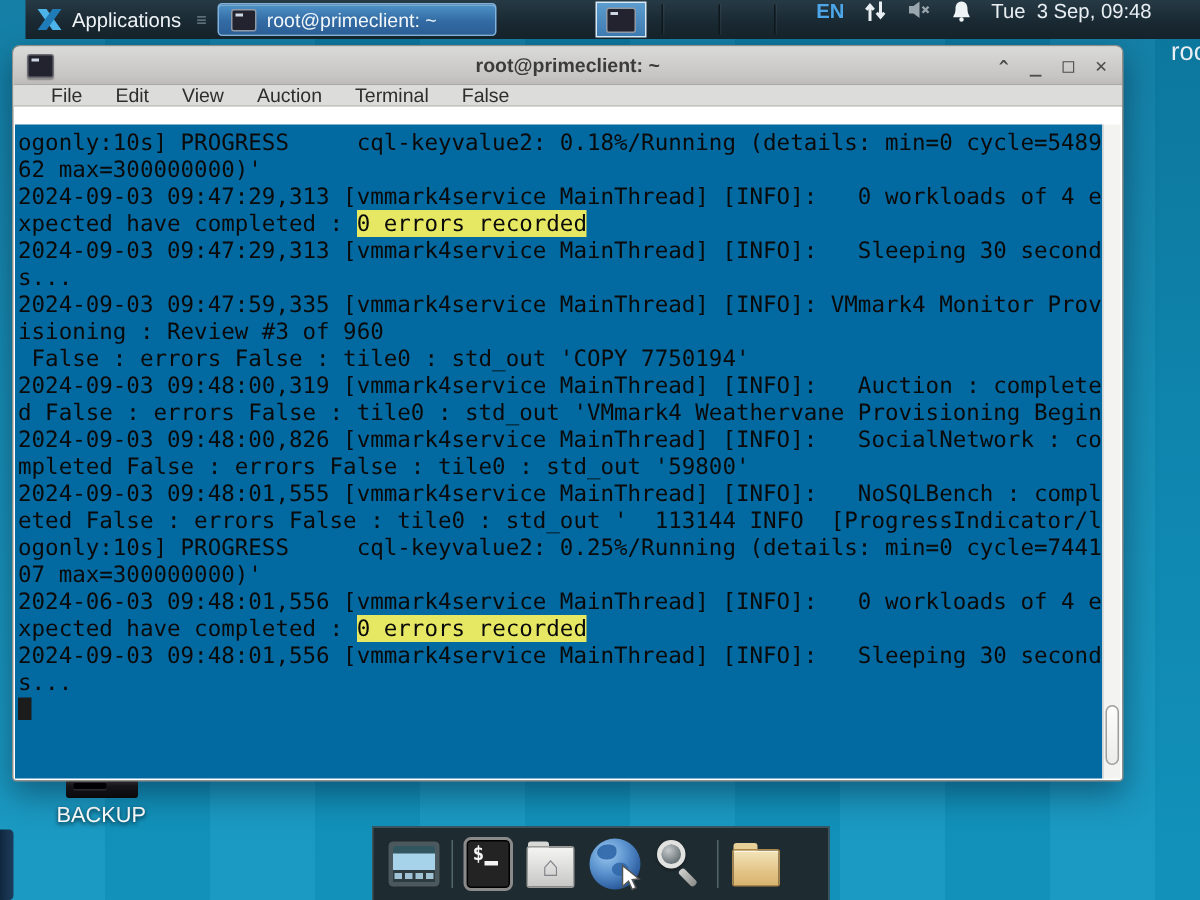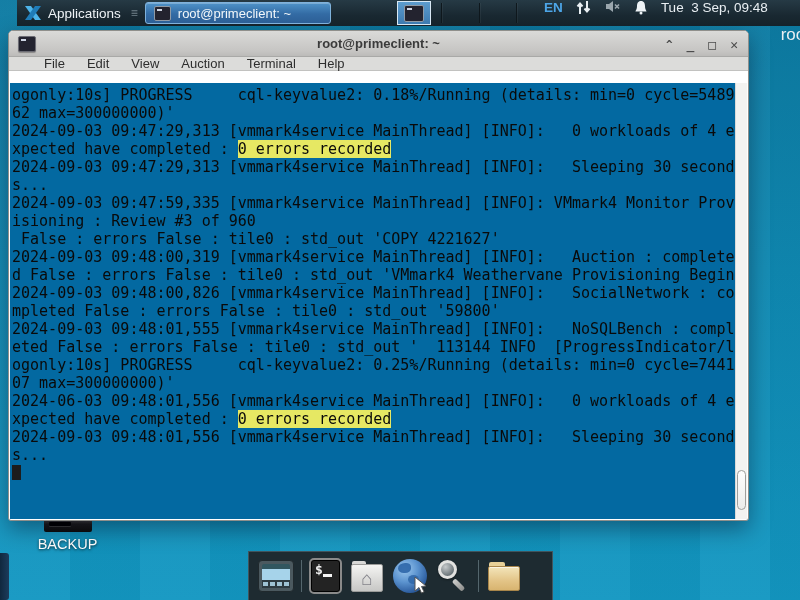--- a/index.html
+++ b/index.html
@@ -42,21 +42,21 @@
     box-shadow:0 8px 22px rgba(0,0,20,.38); z-index:20; }
   .titlebar { height:26px; background:linear-gradient(180deg,#dadad8 0%, #c6c5c3 80%, #bcbbb9 100%);
     border-bottom:1px solid #a9a9a7; border-radius:4px 4px 0 0; position:relative;
     display:flex; align-items:center; }
   .titlebar .mini-term { margin-left:9px; width:18px; height:16px; border-color:#6c6c74; box-shadow:0 1px 1px rgba(0,0,0,.3); }
   .win-title { position:absolute; left:0; right:0; text-align:center; font-size:13px; font-weight:bold; color:#3b3b3b; }
   .win-controls { position:absolute; right:10px; top:0; height:26px; display:flex; align-items:center; gap:14px; }
   .wc { color:#4c4c4c; font-weight:bold; font-size:13px; font-family:"DejaVu Sans Mono", monospace; line-height:1; cursor:default; }
   .wc-shade { font-size:11px; }
   .menubar { height:14px; background:#dcdcda; border-bottom:1px solid #c2c2c0;
-    display:flex; align-items:center; padding-left:24px; }
+    display:flex; align-items:center; padding-left:14px; }
   .menu-item { font-size:13px; color:#2e2e2e; padding:3px 11px; }
 
   .term { position:absolute; left:1px; right:13px; top:52px; bottom:1px; background:#0369a1;
     padding:3px 0 0 2px; overflow:hidden; }
   .term-line { font-family:"DejaVu Sans Mono", monospace; font-size:15px; line-height:18px;
     white-space:pre; color:#0a0a0a; }
   .term-line .hl { background:#e6e863; }
   .cursor { display:inline-block; width:9px; height:15px; background:#1c1c1c; vertical-align:-2px; }
 
   .scrollbar { position:absolute; top:52px; right:1px; bottom:1px; width:12px;
@@ -178,32 +178,32 @@
       <span class="wc">□</span>
       <span class="wc">✕</span>
     </div>
   </div>
   <div class="menubar">
       <span class="menu-item">File</span>
       <span class="menu-item">Edit</span>
       <span class="menu-item">View</span>
       <span class="menu-item">Auction</span>
       <span class="menu-item">Terminal</span>
-      <span class="menu-item">Help</span>
+      <span class="menu-item">False</span>
     </div>
   <div class="term">
       <div class="term-line"><span>ogonly:10s] PROGRESS     cql-keyvalue2: 0.18%/Running (details: min=0 cycle=5489</span></div>
       <div class="term-line"><span>62 max=300000000)'</span></div>
       <div class="term-line"><span>2024-09-03 09:47:29,313 [vmmark4service MainThread] [INFO]:   0 workloads of 4 e</span></div>
       <div class="term-line"><span>xpected have completed : </span><span class="hl">0 errors recorded</span></div>
       <div class="term-line"><span>2024-09-03 09:47:29,313 [vmmark4service MainThread] [INFO]:   Sleeping 30 second</span></div>
       <div class="term-line"><span>s...</span></div>
       <div class="term-line"><span>2024-09-03 09:47:59,335 [vmmark4service MainThread] [INFO]: VMmark4 Monitor Prov</span></div>
       <div class="term-line"><span>isioning : Review #3 of 960</span></div>
-      <div class="term-line"><span> False : errors False : tile0 : std_out 'COPY 4221627'</span></div>
+      <div class="term-line"><span> False : errors False : tile0 : std_out 'COPY 7750194'</span></div>
       <div class="term-line"><span>2024-09-03 09:48:00,319 [vmmark4service MainThread] [INFO]:   Auction : complete</span></div>
       <div class="term-line"><span>d False : errors False : tile0 : std_out 'VMmark4 Weathervane Provisioning Begin</span></div>
       <div class="term-line"><span>2024-09-03 09:48:00,826 [vmmark4service MainThread] [INFO]:   SocialNetwork : co</span></div>
       <div class="term-line"><span>mpleted False : errors False : tile0 : std_out '59800'</span></div>
       <div class="term-line"><span>2024-09-03 09:48:01,555 [vmmark4service MainThread] [INFO]:   NoSQLBench : compl</span></div>
       <div class="term-line"><span>eted False : errors False : tile0 : std_out '  113144 INFO  [ProgressIndicator/l</span></div>
       <div class="term-line"><span>ogonly:10s] PROGRESS     cql-keyvalue2: 0.25%/Running (details: min=0 cycle=7441</span></div>
       <div class="term-line"><span>07 max=300000000)'</span></div>
       <div class="term-line"><span>2024-06-03 09:48:01,556 [vmmark4service MainThread] [INFO]:   0 workloads of 4 e</span></div>
       <div class="term-line"><span>xpected have completed : </span><span class="hl">0 errors recorded</span></div>

